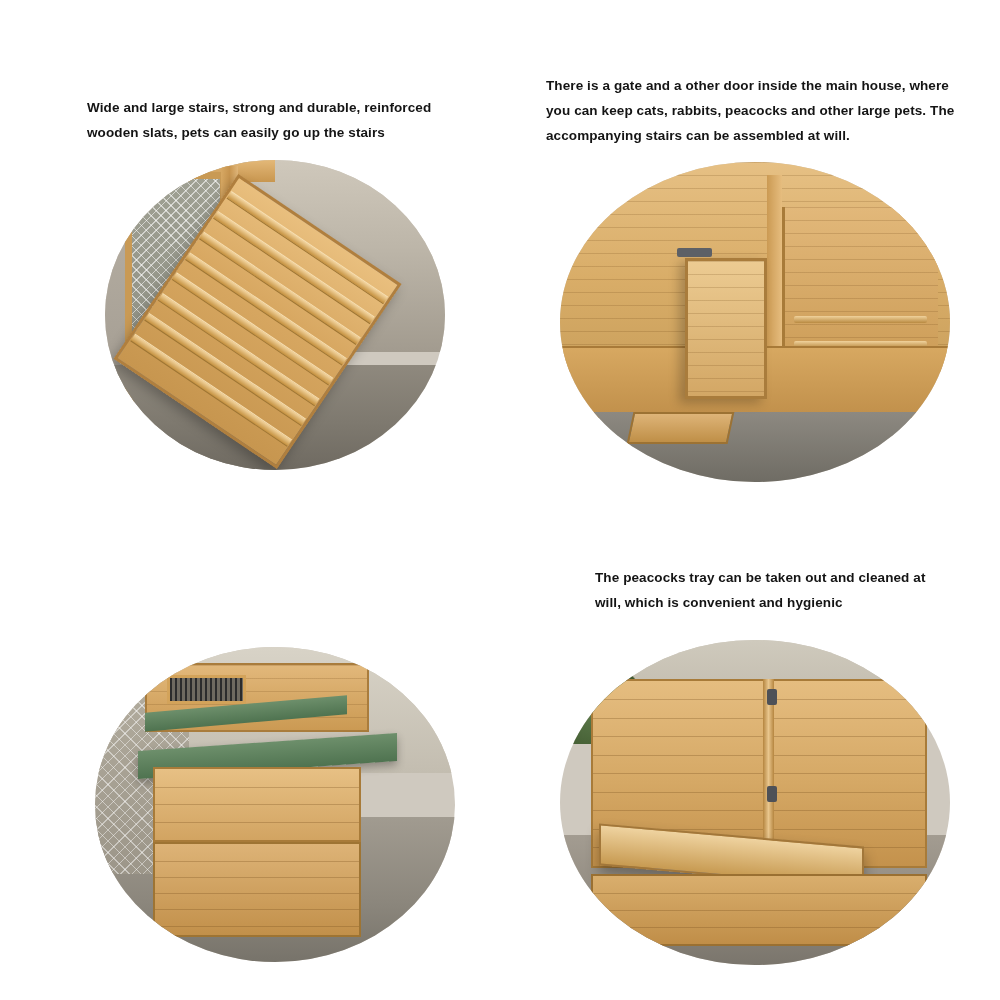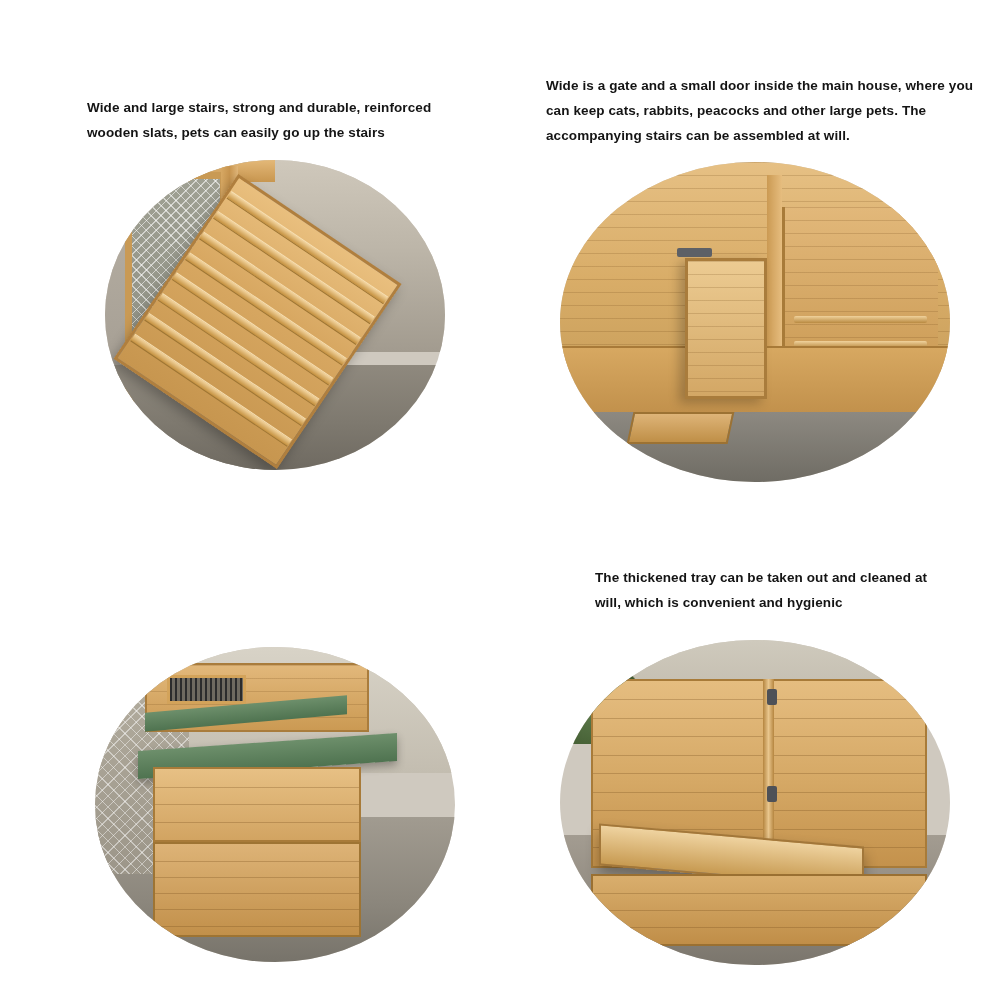--- a/index.html
+++ b/index.html
@@ -175,21 +175,21 @@
           <div class="rung" style="top:52%"></div>
           <div class="rung" style="top:63%"></div>
           <div class="rung" style="top:74%"></div>
           <div class="rung" style="top:85%"></div>
         </div>
       </div>
     </div>
   </div>
 
   <div class="panel" style="left:530px; top:62px; width:450px; height:440px;">
-    <div class="caption" style="position:absolute; left:16px; top:12px; width:430px;">Wide is a gate and a small door inside the main house, where you can keep cats, rabbits, peacocks and other large pets. The accompanying stairs can be assembled at will.</div>
+    <div class="caption" style="position:absolute; left:16px; top:12px; width:430px;">There is a gate and a other door inside the main house, where you can keep cats, rabbits, peacocks and other large pets. The accompanying stairs can be assembled at will.</div>
 
     <div class="oval" style="left:30px; top:100px; width:390px; height:320px;">
       <div class="scene">
         <div class="p2-wall-back">
           <div class="p2-planklines"></div>
         </div>
         <div class="p2-right-box">
           <div class="p2-planklines"></div>
         </div>
         <div class="p2-divider"></div>
@@ -230,21 +230,21 @@
           <div class="hline" style="top:36%"></div>
           <div class="hline" style="top:54%"></div>
           <div class="hline" style="top:72%"></div>
           <div class="hline" style="top:90%"></div>
         </div>
       </div>
     </div>
   </div>
 
   <div class="panel" style="left:520px; top:552px; width:460px; height:420px;">
-    <div class="caption" style="position:absolute; left:75px; top:14px; width:360px;">The thickened tray can be taken out and cleaned at will, which is convenient and hygienic</div>
+    <div class="caption" style="position:absolute; left:75px; top:14px; width:360px;">The peacocks tray can be taken out and cleaned at will, which is convenient and hygienic</div>
 
     <div class="oval" style="left:40px; top:88px; width:390px; height:325px;">
       <div class="scene">
         <div class="p4-sky"></div>
         <div class="p4-bush"></div>
         <div class="p4-ground"></div>
         <div class="p4-body">
           <div class="hline" style="top:10%"></div>
           <div class="hline" style="top:20%"></div>
           <div class="hline" style="top:30%"></div>

